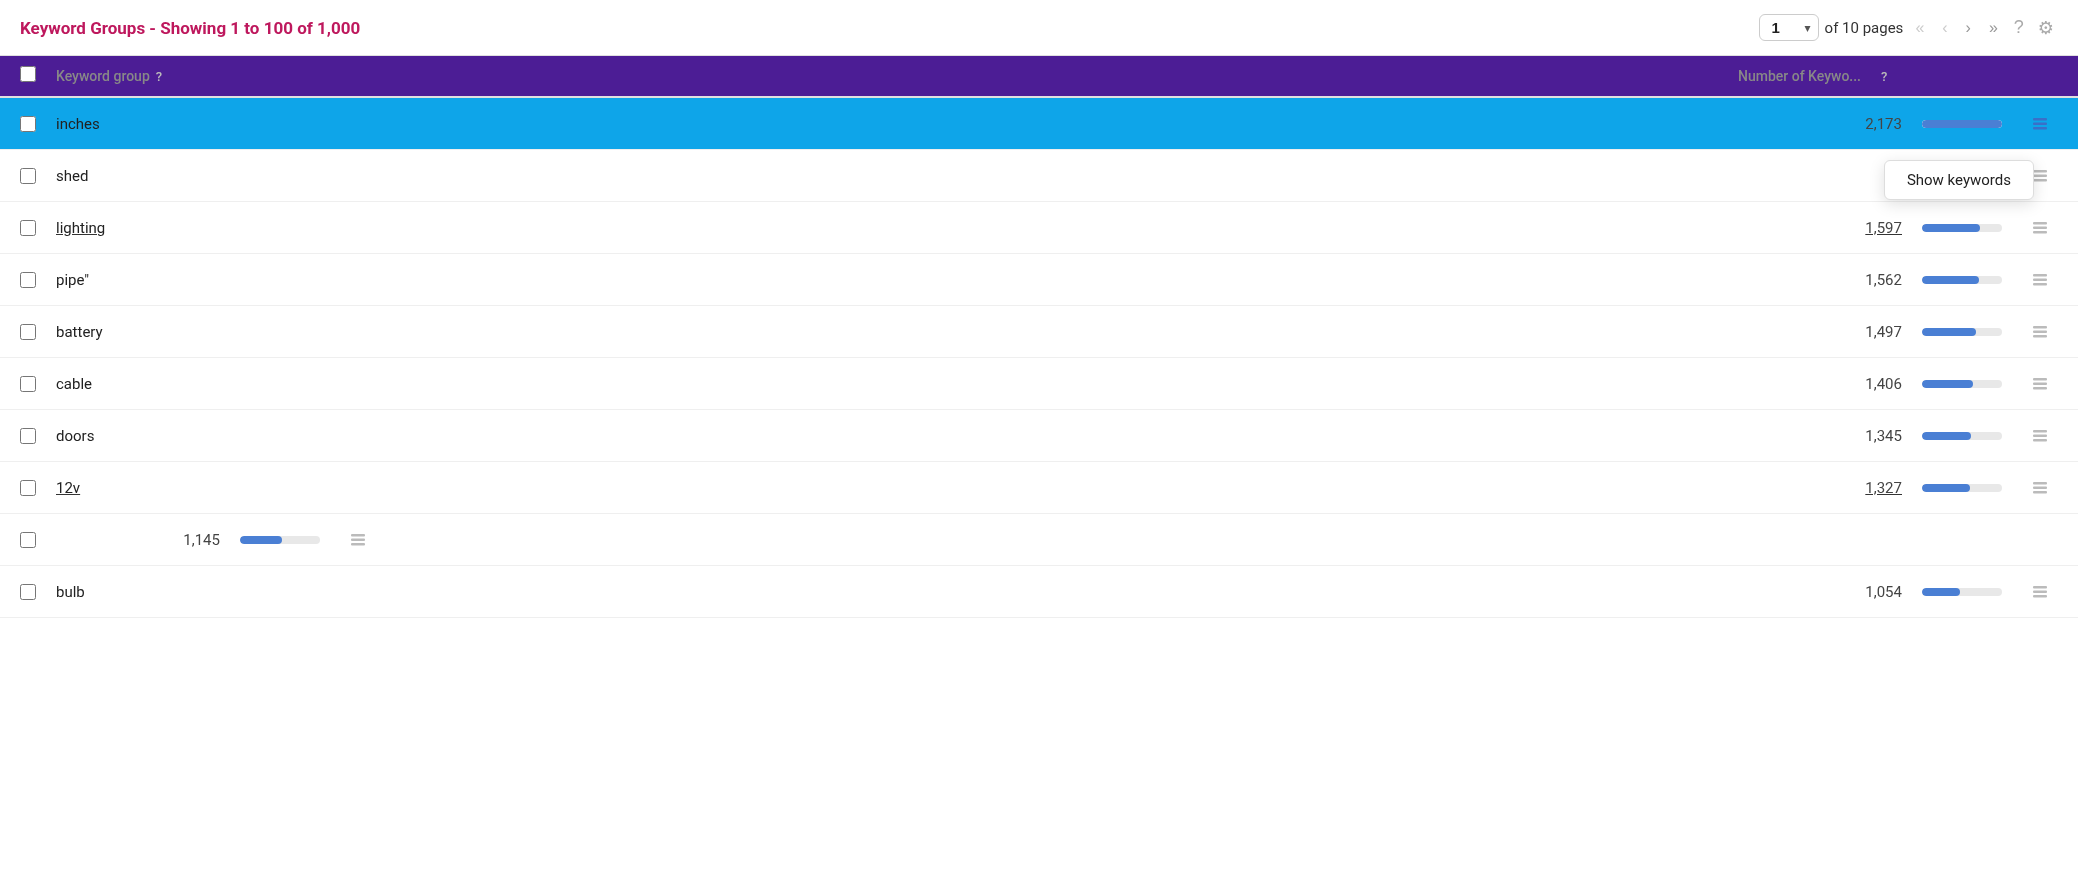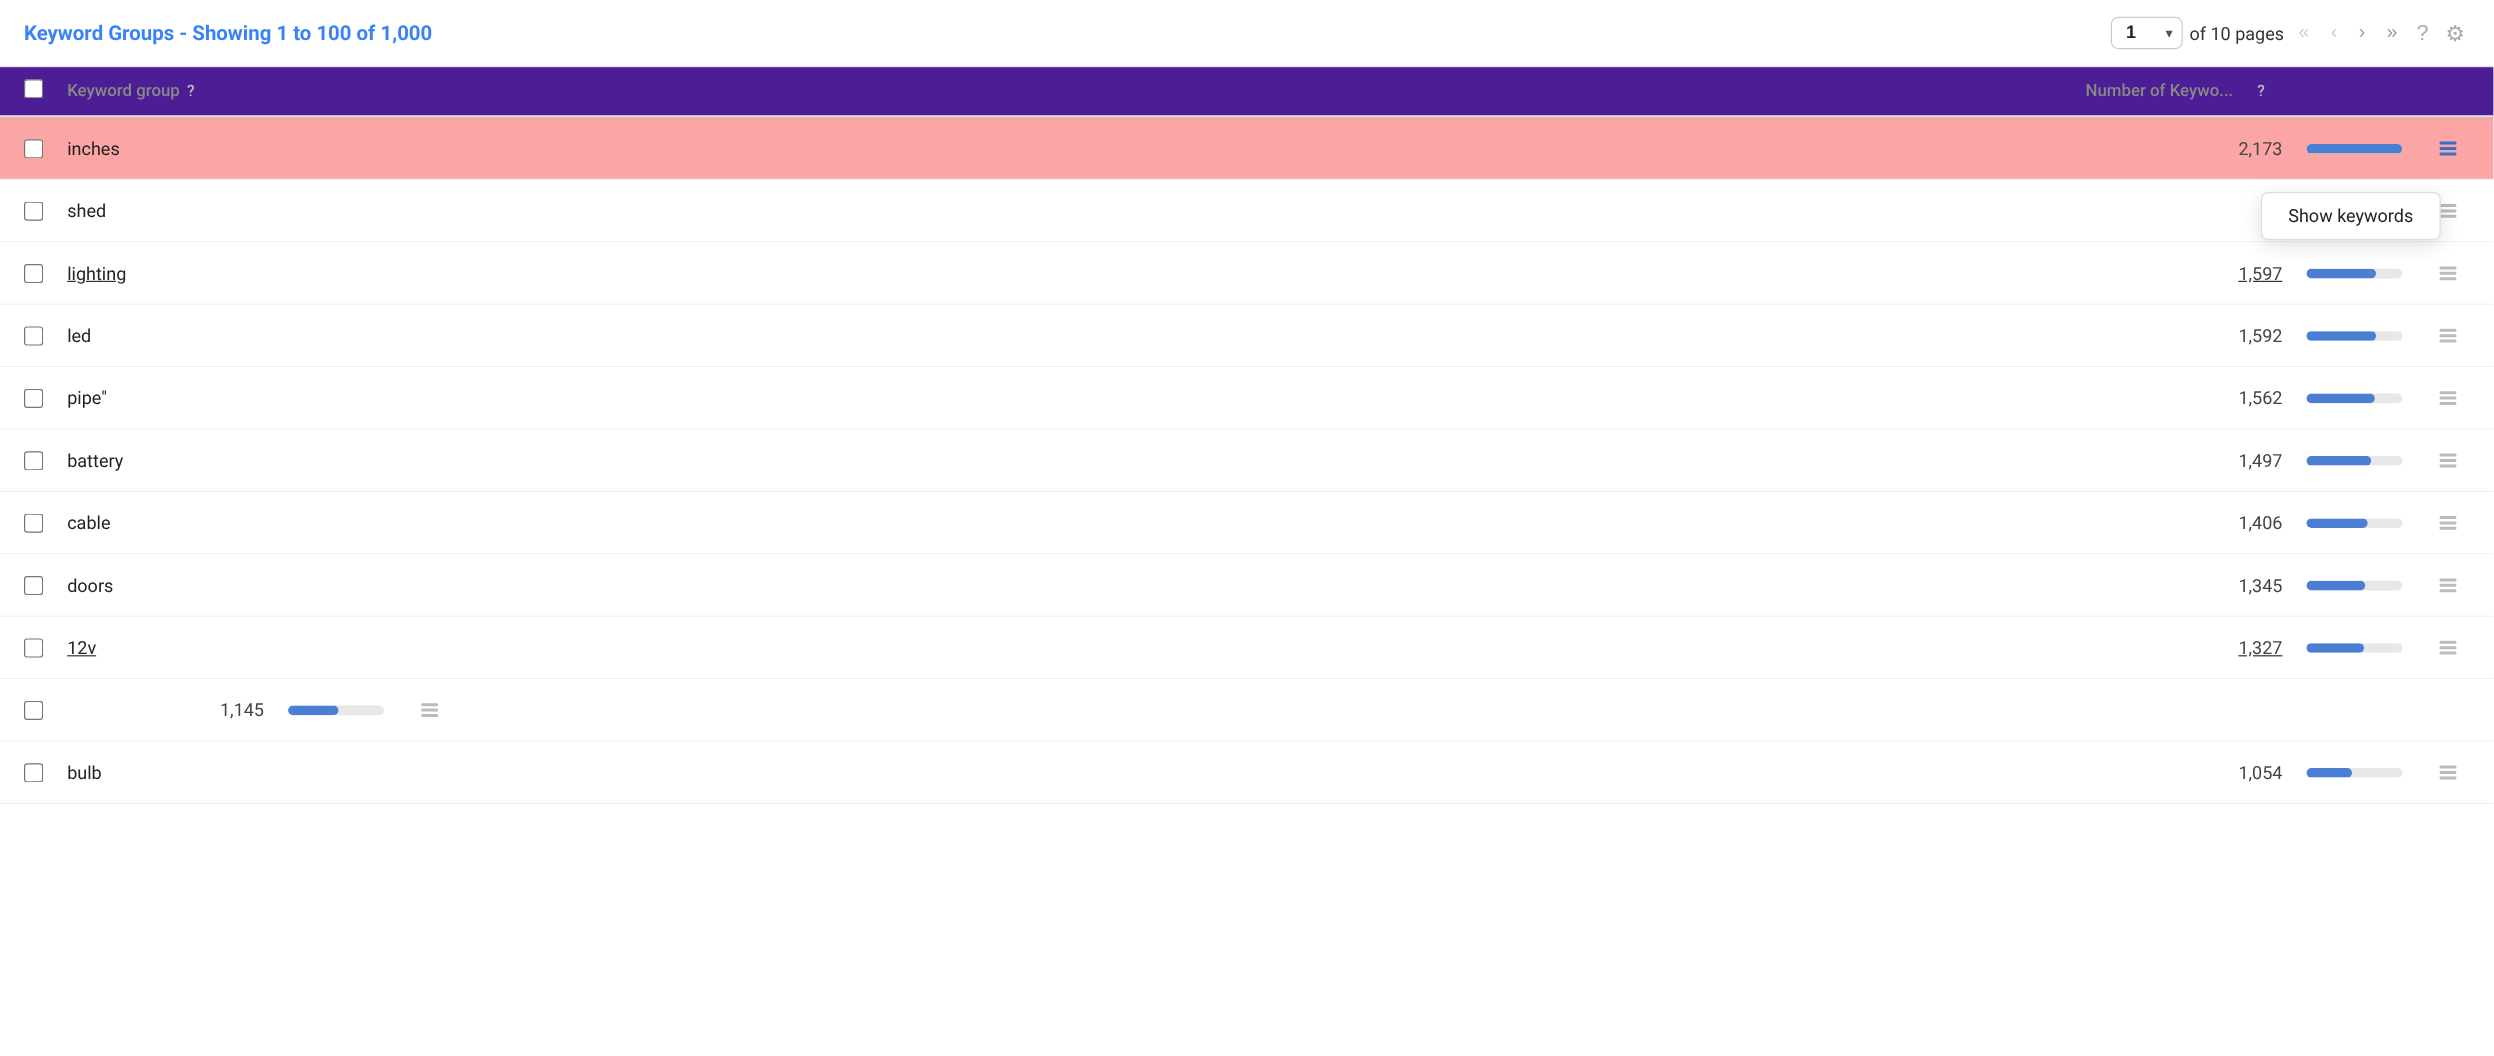--- a/index.html
+++ b/index.html
@@ -15,21 +15,21 @@
       align-items: center;
       padding: 10px 20px;
       border-bottom: 1px solid #e0e0e0;
       gap: 12px;
       min-height: 56px;
     }
 
     .header-title {
       font-size: 17px;
       font-weight: 700;
-      color: #3b82f6;
+      color: #be185d;
       flex: 1;
     }
 
     .pagination-controls {
       display: flex;
       align-items: center;
       gap: 6px;
     }
 
     .page-select-wrapper {
@@ -137,21 +137,21 @@
     .table-row {
       display: flex;
       align-items: center;
       padding: 0 20px;
       min-height: 52px;
       border-bottom: 1px solid #efefef;
       position: relative;
     }
 
     .table-row.highlighted {
-      background: #fca5a5;
+      background: #0ea5e9;
       justify-content: flex-end;
     }
 
     .table-row:not(.highlighted) {
       background: #fff;
     }
 
     .row-checkbox {
       width: 36px;
       flex-shrink: 0;
@@ -347,41 +347,20 @@
           <rect x="1" y="11" width="14" height="2.5" rx="1"></rect>
         </svg>
       </button>
     </div>
 
   </div>
       <div class="table-row" style="position: relative;">
     <div class="row-checkbox">
       <input type="checkbox" style="">
     </div>
-    <div class="row-name">led</div>
-    <div class="row-count-area">
-      <span class="row-count-number">1,592</span>
-
-      <div class="bar-wrapper">
-        <div class="bar-fill" style="width:73%"></div>
-      </div>
-      <button class="row-action-btn" title="Show keywords">
-        <svg width="16" height="16" viewBox="0 0 16 16" fill="#bbb">
-          <rect x="1" y="2" width="14" height="2.5" rx="1"></rect>
-          <rect x="1" y="6.5" width="14" height="2.5" rx="1"></rect>
-          <rect x="1" y="11" width="14" height="2.5" rx="1"></rect>
-        </svg>
-      </button>
-    </div>
-
-  </div>
-      <div class="table-row" style="position: relative;">
-    <div class="row-checkbox">
-      <input type="checkbox" style="">
-    </div>
     <div class="row-name">pipe"</div>
     <div class="row-count-area">
       <span class="row-count-number">1,562</span>
 
       <div class="bar-wrapper">
         <div class="bar-fill" style="width:71%"></div>
       </div>
       <button class="row-action-btn" title="Show keywords">
         <svg width="16" height="16" viewBox="0 0 16 16" fill="#bbb">
           <rect x="1" y="2" width="14" height="2.5" rx="1"></rect>

